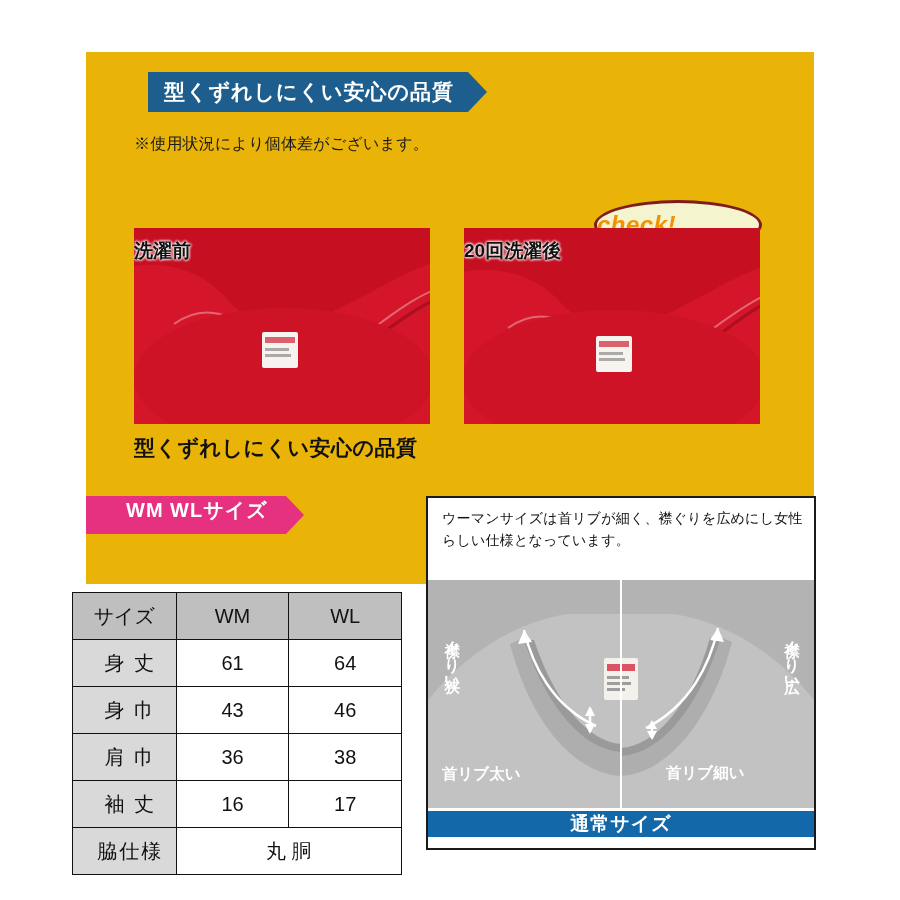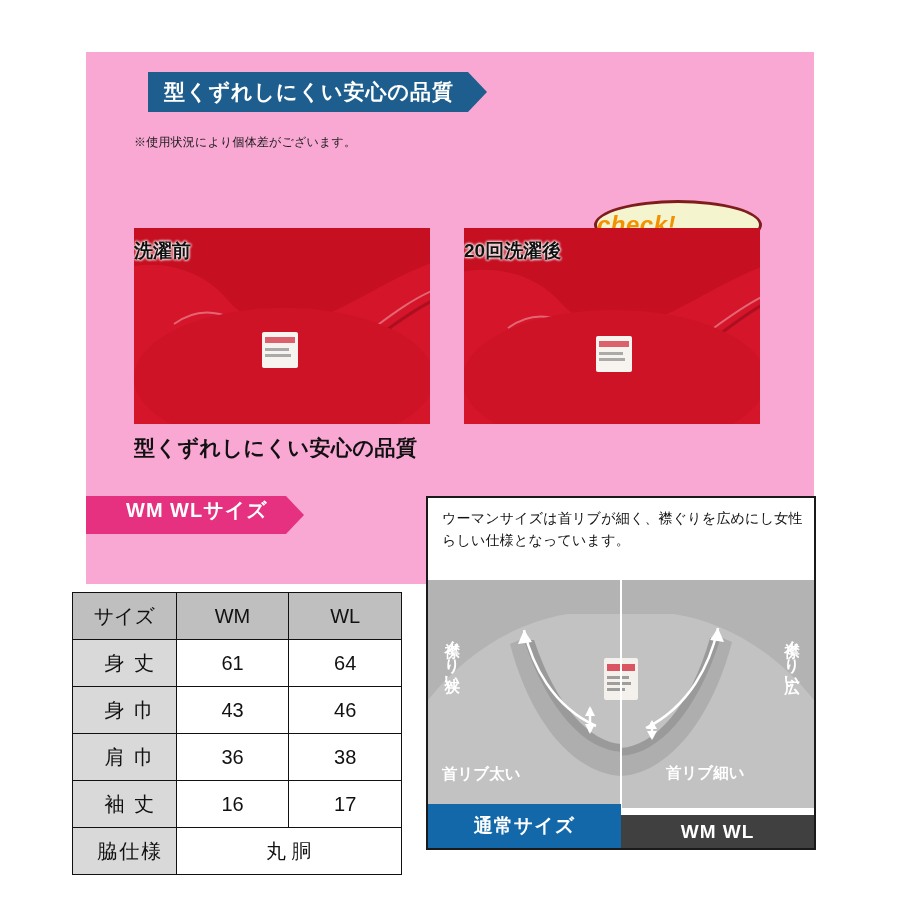--- a/index.html
+++ b/index.html
@@ -9,21 +9,21 @@
     font-family: "Liberation Sans", sans-serif;
     overflow: hidden;
   }
   .page { position: relative; width: 900px; height: 900px; background: #fff; }
 
   
   .quality-panel {
     position: absolute;
     left: 86px; top: 52px;
     width: 728px; height: 532px;
-    background: #f9a8d4;
+    background: #eab308;
   }
   .ribbon {
     position: absolute;
     left: 62px; top: 20px;
     height: 40px;
     background: #1d5e8e;
     color: #ffffff;
     font-size: 21px;
     font-weight: bold;
     letter-spacing: 1px;
@@ -45,21 +45,21 @@
     width: 650px;
   }
   .quality-body p.lead {
     font-size: 19.5px;
     line-height: 1.65;
     color: #1a1a1a;
     letter-spacing: 0.3px;
   }
   .quality-body p.note {
     margin-top: 10px;
-    font-size: 12px;
+    font-size: 16px;
     color: #1a1a1a;
     letter-spacing: 0.2px;
   }
 
   
   .check-bubble {
     position: absolute;
     left: 508px; top: 148px;
     width: 168px; height: 58px;
   }
@@ -197,22 +197,23 @@
     color: #ffffff;
     font-size: 15.5px;
     font-weight: bold;
     line-height: 1.05;
     z-index: 4;
   }
   .vert { writing-mode: vertical-rl; }
   .footer-labels {
     position: absolute;
     left: 0; bottom: 0;
-    width: 386px; height: 44px;
+    width: 386px; height: 37px;
     display: flex;
+    flex-direction: column;
   }
   .footer-labels div {
     flex: 1;
     display: flex; align-items: center; justify-content: center;
     color: #fff;
     font-size: 19px;
     font-weight: bold;
     letter-spacing: 1px;
   }
   .fl-normal { background: #1268a8; }

